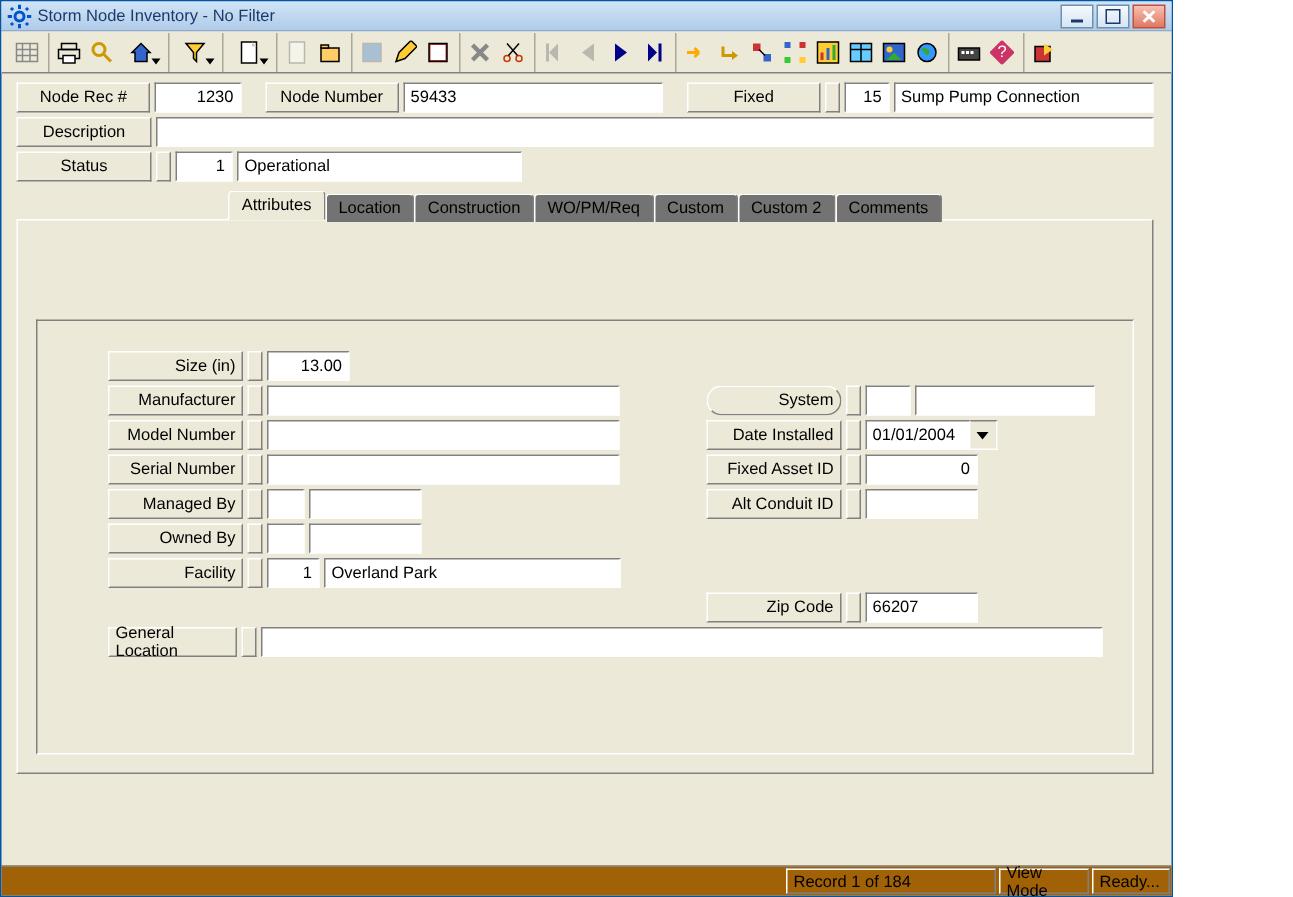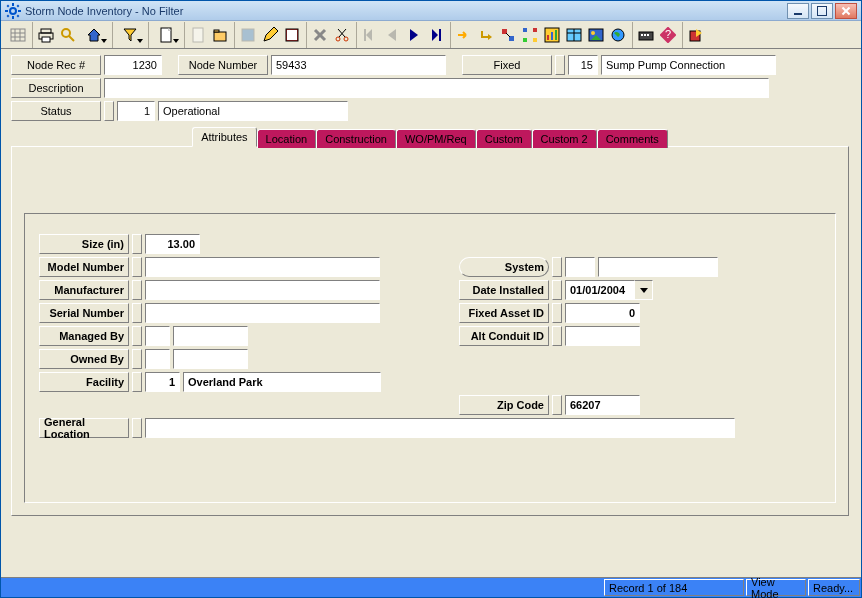--- a/index.html
+++ b/index.html
@@ -1,17 +1,17 @@
 <!DOCTYPE html>
 <html><head>
 <meta charset="utf-8">
 <style>
 * { box-sizing: border-box; margin: 0; padding: 0; font-family: Tahoma, sans-serif; font-size: 11px; }
 body { background: #fff; }
-.window { width: 862px; height: 598px; border: 1px solid #0055aa; background: #ece9d8; display: flex; flex-direction: column; position: relative; }
+.window { width: 782px; height: 598px; border: 1px solid #0055aa; background: #ece9d8; display: flex; flex-direction: column; position: relative; }
 .titlebar { height: 20px; background: linear-gradient(to bottom, #d0e4f6 0%, #b0ccea 100%); display: flex; align-items: center; padding: 0 4px; border-bottom: 1px solid #8caad0; }
 .titlebar-icon { width: 16px; height: 16px; margin-right: 4px; display: flex; align-items: center; justify-content: center; }
 .titlebar-text { flex: 1; color: #1a3a6a; font-size: 11px; }
 .titlebar-buttons { display: flex; gap: 2px; }
 .tbtn { width: 22px; height: 16px; border: 1px solid #7090b0; background: linear-gradient(to bottom, #f5f9fd, #d5e5f5); display: flex; align-items: center; justify-content: center; cursor: pointer; }
 .tbtn.minimize::before { content:""; width:8px; height:2px; background:#1a3a6a; margin-top:6px;}
 .tbtn.maximize::before { content:""; width:8px; height:8px; border:1px solid #1a3a6a; }
 .tbtn.close { background: linear-gradient(to bottom, #f8c0b4, #e07860); border-color:#c05040; }
 .tbtn.close::before, .tbtn.close::after { content:""; position:absolute; width:10px; height:2px; background:#fff; }
 .tbtn.close { position:relative; }
@@ -29,32 +29,32 @@
 
 .field-row { display:flex; align-items:center; margin-bottom:3px; gap:3px;}
 .label-box { height:20px; background:#ece9d8; border-top:1px solid #fff; border-left:1px solid #fff; border-right:1px solid #808080; border-bottom:1px solid #808080; display:flex; align-items:center; justify-content:center; padding:0 4px; font-size:11px; color:#000;}
 .label-box.right{justify-content:flex-end;}
 .notch { width:10px; height:20px; background:#ece9d8; border-top:1px solid #fff; border-left:1px solid #fff; border-right:1px solid #808080; border-bottom:1px solid #808080; cursor:pointer;}
 .input-box { height:20px; background:#fff; border-top:1px solid #808080; border-left:1px solid #808080; border-right:1px solid #fff; border-bottom:1px solid #fff; padding:1px 4px; font-size:11px; display:flex; align-items:center; overflow:hidden;text-align:right;}
 .input-box.num { justify-content:flex-end; }
 .checkbox { width:13px; height:13px; border:1px solid #808080; background:#fff; border-top-color:#606060; border-left-color:#606060; cursor:pointer;}
 
 .tabs { display:flex; margin-top:6px; margin-bottom:0; position:relative; z-index:2;justify-content:center;}
-.tab { padding:3px 8px; background:#be185d; border:1px solid #808080; border-bottom:none; border-top-left-radius:3px; border-top-right-radius:3px; margin-right:0px; cursor:pointer; font-size:11px; position:relative;}
+.tab { padding:3px 8px; background:#737373; border:1px solid #808080; border-bottom:none; border-top-left-radius:3px; border-top-right-radius:3px; margin-right:0px; cursor:pointer; font-size:11px; position:relative;}
 .tab.active { background:#ece9d8; border-bottom:1px solid #ece9d8; margin-bottom:-1px; z-index:3; border-top-color:#fff; border-left-color:#fff;}
 .tab:not(.active){border-top-color:#fff; border-left-color:#fff; top:2px;}
 
 .tab-content { border-top:1px solid #fff; border-left:1px solid #fff; border-right:1px solid #808080; border-bottom:1px solid #808080; background:#ece9d8; padding:60px 20px 20px 20px; height:370px; position:relative; z-index:1;}
-.content-inner { border-top:1px solid #808080; border-left:1px solid #808080; border-right:1px solid #fff; border-bottom:1px solid #fff; padding:20px 20px 20px 14px; position:absolute; left:12px; right:12px; top:66px; bottom:12px;font-weight:bold;}
+.content-inner { border-top:1px solid #808080; border-left:1px solid #808080; border-right:1px solid #fff; border-bottom:1px solid #fff; padding:20px 20px 20px 47px; position:absolute; left:12px; right:12px; top:66px; bottom:12px;}
 
 .datepicker { display:flex; }
 .datepicker .dd {width:18px; height:20px; border-top:1px solid #808080; border-right:1px solid #fff; border-bottom:1px solid #fff; background:#ece9d8; display:flex; align-items:center; justify-content:center; cursor:pointer;}
 .datepicker .dd::before {content:""; width:0; height:0; border-left:4px solid transparent; border-right:4px solid transparent; border-top:5px solid #000;}
 
-.statusbar { height:20px; background:#3b82f6; display:flex; align-items:stretch; border-top:1px solid #808080; }
+.statusbar { height:20px; background:#a16207; display:flex; align-items:stretch; border-top:1px solid #808080; }
 .status-section { border-top:1px solid #fff; border-left:1px solid #fff; border-right:1px solid #808080; border-bottom:1px solid #808080; padding:1px 4px; display:flex; align-items:center; margin:1px;}
 </style>
 </head>
 <body>
 
 <div class="window">
   <div class="titlebar">
     <div class="titlebar-icon">
       <svg viewBox="0 0 16 16">
           <circle cx="8" cy="8" r="3" fill="none" stroke="#0055cc" stroke-width="2"></circle>
@@ -317,26 +317,26 @@
     <div class="tab-content">
       <div class="content-inner">
         <div style="display:flex; gap:40px;">
           <div style="width:380px;">
             <div class="field-row">
               <div class="label-box right" style="width:90px;">Size (in)</div>
               <div class="notch"></div>
               <div class="input-box num" style="width:55px;">13.00</div>
             </div>
             <div class="field-row">
+              <div class="label-box right" style="width:90px;">Manufacturer</div>
+              <div class="notch"></div>
+              <div class="input-box" style="width:235px;"></div>
+            </div>
+            <div class="field-row">
               <div class="label-box right" style="width:90px;">Model Number</div>
-              <div class="notch"></div>
-              <div class="input-box" style="width:235px;"></div>
-            </div>
-            <div class="field-row">
-              <div class="label-box right" style="width:90px;">Manufacturer</div>
               <div class="notch"></div>
               <div class="input-box" style="width:235px;"></div>
             </div>
             <div class="field-row">
               <div class="label-box right" style="width:90px;">Serial Number</div>
               <div class="notch"></div>
               <div class="input-box" style="width:235px;"></div>
             </div>
             <div class="field-row">
               <div class="label-box right" style="width:90px;">Managed By</div>

